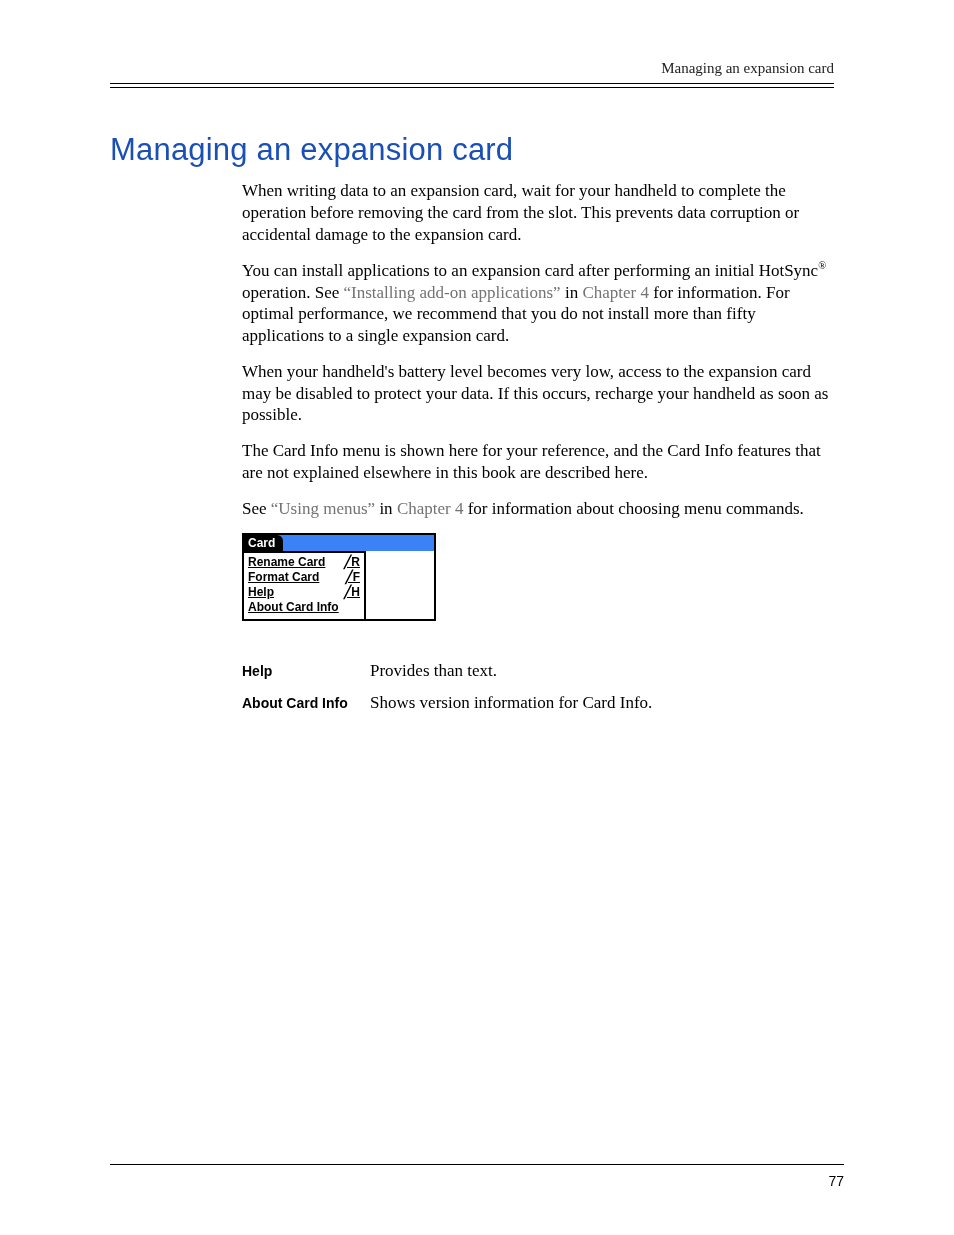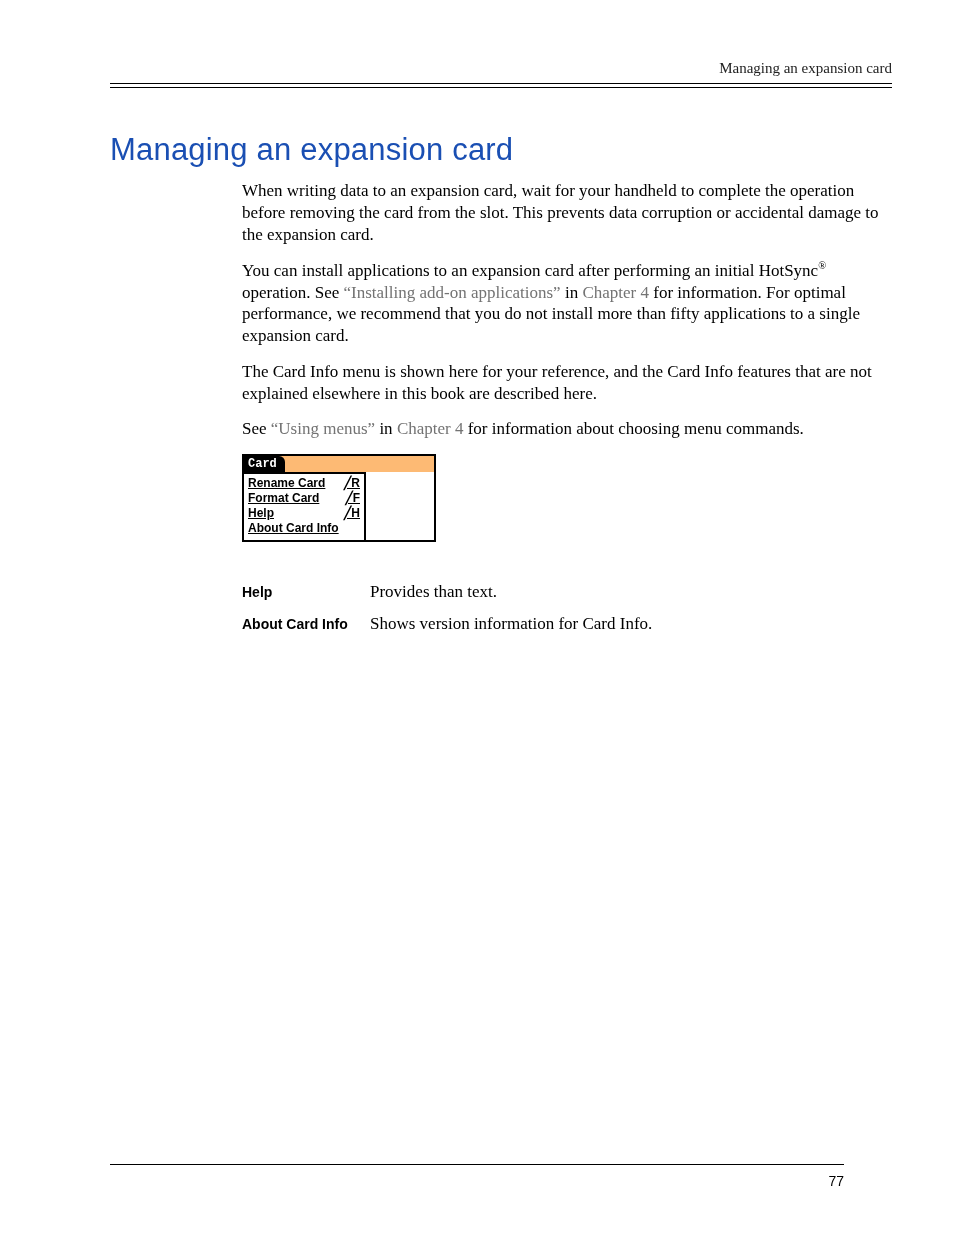--- a/index.html
+++ b/index.html
@@ -7,21 +7,21 @@
     padding: 0;
     background: #fff;
     color: #000;
     font-family: "Palatino Linotype", "Book Antiqua", Palatino, Georgia, serif;
   }
   .page {
     width: 954px;
     height: 1235px;
     position: relative;
     box-sizing: border-box;
-    padding: 60px 62px 0 110px;
+    padding: 60px 120px 0 110px;
   }
   .running-header {
     text-align: right;
     font-size: 15px;
     color: #222;
     margin-bottom: 6px;
   }
   .double-rule {
     border-top: 1px solid #000;
     border-bottom: 1px solid #000;
@@ -56,23 +56,22 @@
   
   .menu-screenshot {
     margin: 10px 0 28px 0;
     width: 190px;
     border: 2px solid #000;
     background: #fff;
     font-family: Tahoma, Arial, sans-serif;
     font-size: 12px;
   }
   .menu-tab-row {
-    background: #fdba74;
+    background: #3b82f6;
     padding: 0;
-    font-family: Liberation Mono, monospace;
   }
   .menu-tab {
     display: inline-block;
     background: #000;
     color: #fff;
     font-weight: bold;
     font-size: 12px;
     padding: 1px 8px 1px 4px;
     border-top-right-radius: 6px;
   }
@@ -136,20 +135,21 @@
 
 <div class="page">
 
   <div class="running-header">Managing an expansion card</div>
   <div class="double-rule"></div>
 
   <h1 class="section-heading">Managing an expansion card</h1>
   <div class="body-block">
     <p class="body">When writing data to an expansion card, wait for your handheld to complete the operation before removing the card from the slot. This prevents data corruption or accidental damage to the expansion card.</p>
     <p class="body">You can install applications to an expansion card after performing an initial HotSync<sup class="reg">®</sup> operation. See <a class="xref" href="#">“Installing add-on applications”</a> in <a class="xref" href="#">Chapter 4</a> for information. For optimal performance, we recommend that you do not install more than fifty applications to a single expansion card.</p>
+    <p class="body">When your handheld's battery level becomes very low, access to the expansion card may be disabled to protect your data. If this occurs, recharge your handheld as soon as possible.</p>
   </div>
 
   <div class="body-block">
     <p class="body">The Card Info menu is shown here for your reference, and the Card Info features that are not explained elsewhere in this book are described here.</p>
     <p class="body">See <a class="xref" href="#">“Using menus”</a> in <a class="xref" href="#">Chapter 4</a> for information about choosing menu commands.</p>
 
     <div class="menu-screenshot">
       <div class="menu-tab-row">
         <span class="menu-tab">Card</span>
       </div>

